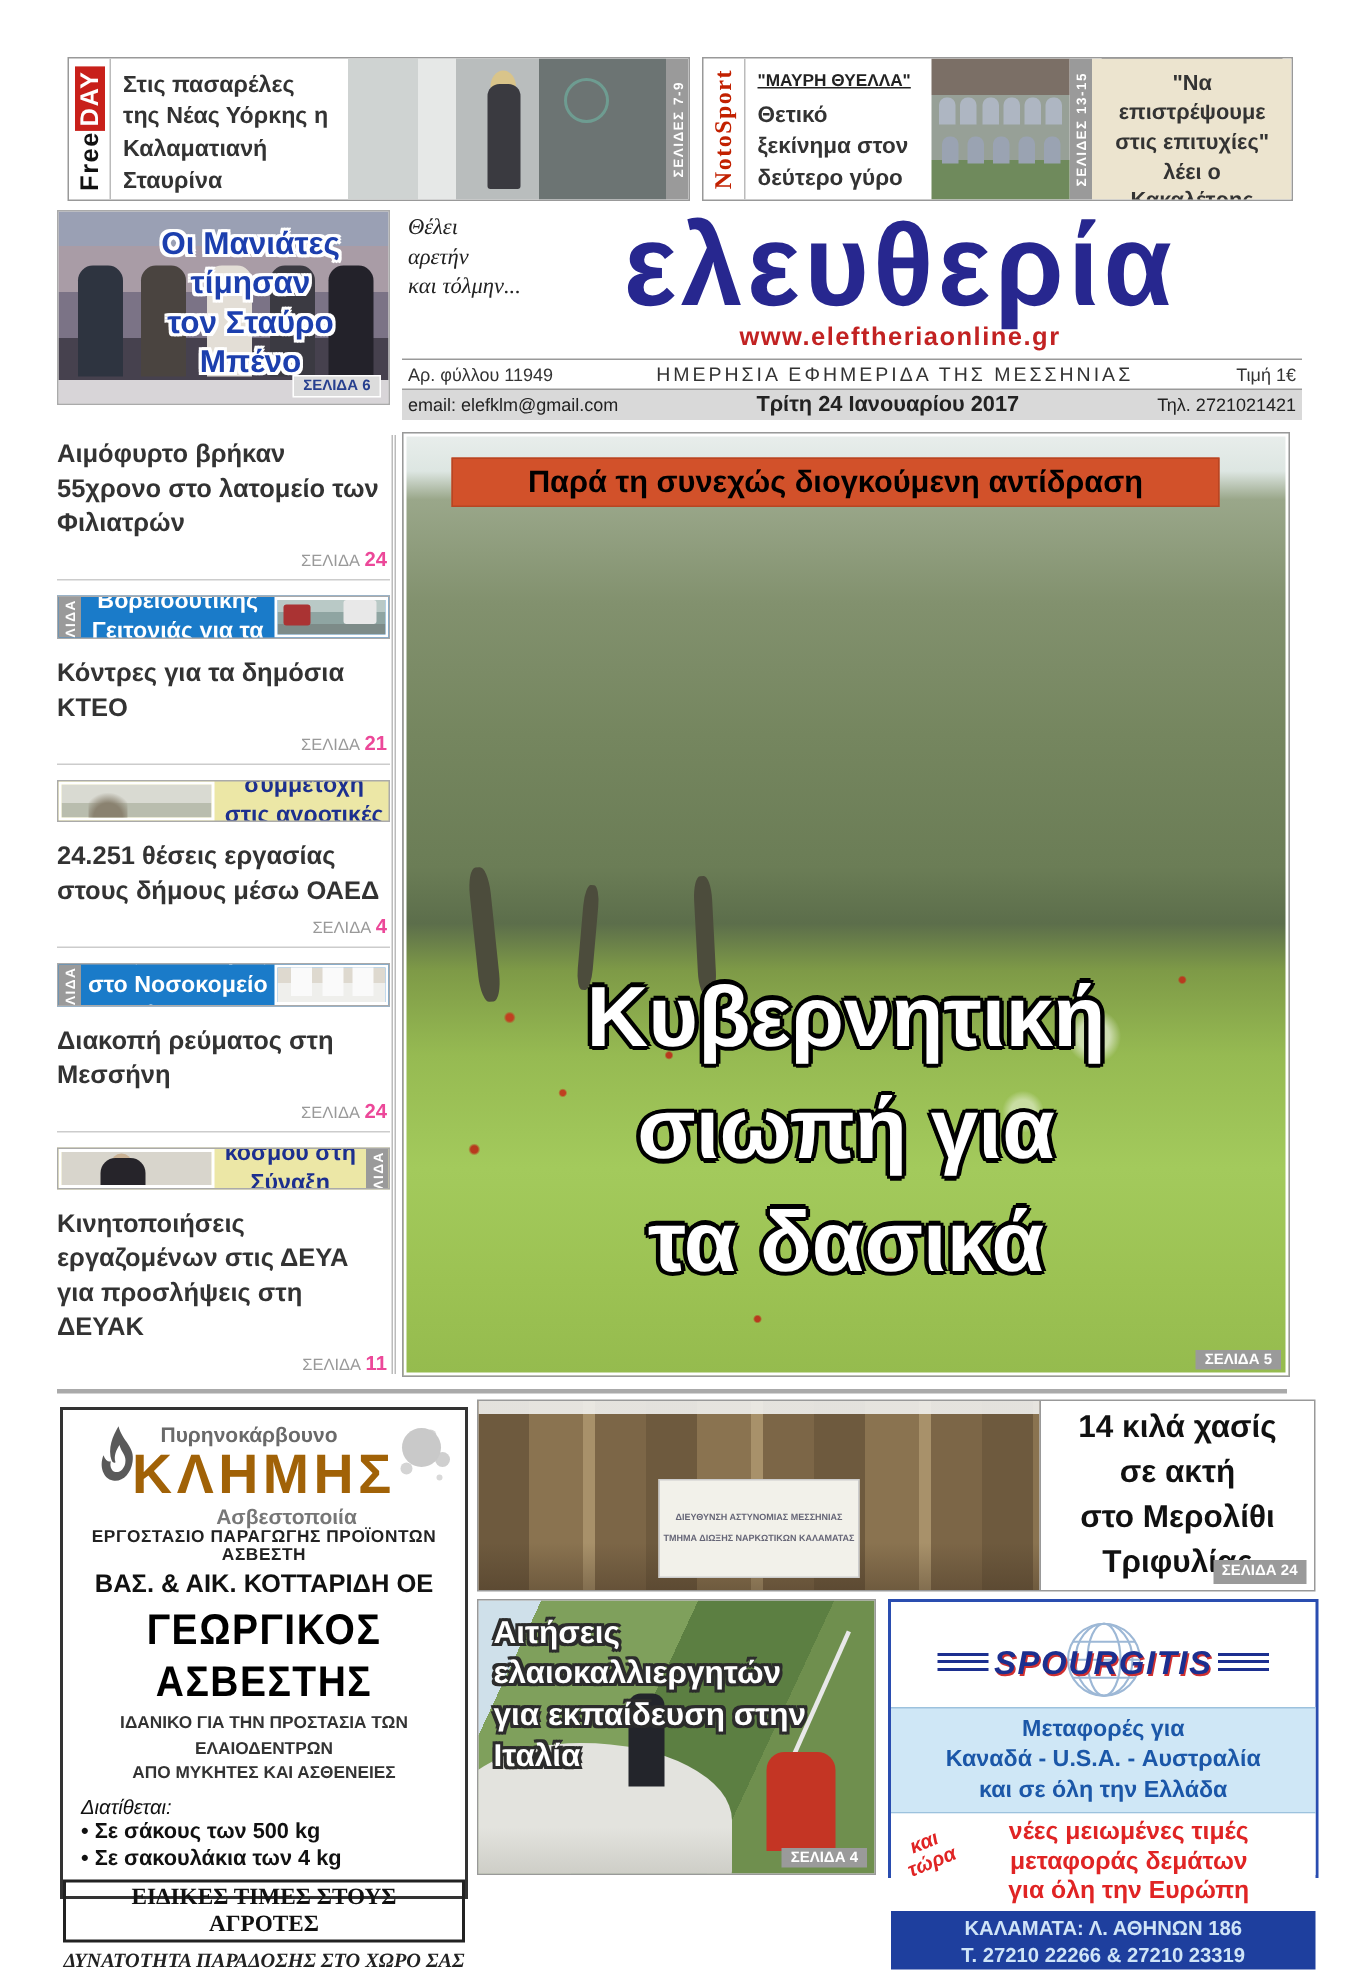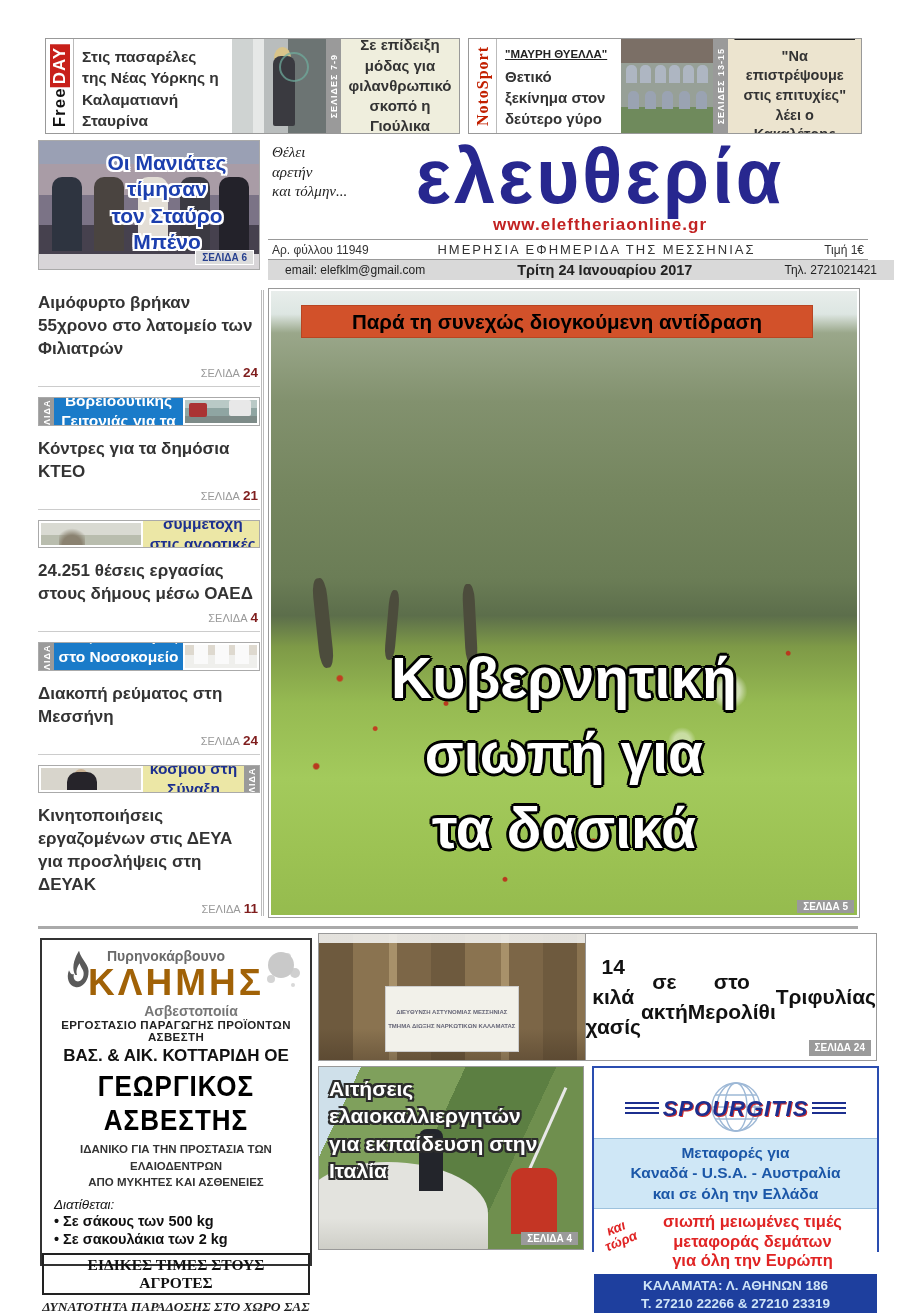--- a/index.html
+++ b/index.html
@@ -39,28 +39,28 @@
   .lead-photo{background:linear-gradient(180deg,#9aa0b4 0 18%,#a99ca6 18% 42%,#7b7386 42% 66%,#46414e 66% 88%,#d8d5d8 88% 100%);border:1px solid #aaa;}
   .lead-photo .man{position:absolute;bottom:14%;width:30px;height:74px;border-radius:10px 10px 0 0;}
   .caption-blue{position:absolute;left:0;right:0;bottom:14px;text-align:center;color:#1c3fae;font-weight:800;font-size:21px;line-height:1.25;
     text-shadow:-2px -2px 0 #fff,2px -2px 0 #fff,-2px 2px 0 #fff,2px 2px 0 #fff,0 2px 0 #fff,0 -2px 0 #fff,2px 0 0 #fff,-2px 0 0 #fff;margin-left:36px;}
   .badge-light{position:absolute;right:5px;bottom:4px;background:#dcdcdc;color:#27408f;font-size:10px;font-weight:700;padding:1px 6px;border:1px solid #fff;}
   .motto{font-family:"Liberation Serif",serif;font-style:italic;font-size:15px;color:#222;line-height:1.3;}
   .logo{text-align:center;font-weight:900;font-size:74px;line-height:1;color:#27278f;letter-spacing:3px;transform:scaleY(1.05);}
   .website{text-align:center;color:#c22222;font-weight:800;font-size:17px;letter-spacing:1px;}
   .info-row1{border-top:1px solid #999;border-bottom:1px solid #999;display:flex;justify-content:space-between;align-items:center;font-size:12px;color:#333;padding:0 4px;}
   .info-row1 .mid{letter-spacing:2px;font-size:13px;}
-  .info-row2{background:#d9d9d9;display:flex;justify-content:space-between;align-items:center;font-size:12px;color:#222;padding:0 17px;}
+  .info-row2{background:#d9d9d9;display:flex;justify-content:space-between;align-items:center;font-size:12px;color:#222;padding:0 4px;}
   .info-row2 .mid{font-weight:800;font-size:14.5px;}
 
   
   .leftcol{display:flex;flex-direction:column;}
   .col-item-text{font-size:17px;font-weight:600;color:#333;line-height:1.35;}
   .page-ref{text-align:right;font-size:11px;color:#999;margin:4px 2px 6px 0;}
-  .page-ref b{color:#7f1d1d;font-size:13.5px;margin-left:3px;}
+  .page-ref b{color:#ec4899;font-size:13.5px;margin-left:3px;}
   .hdiv{border-top:1px solid #ccc;margin:0 0 10px;}
   .promo-box{display:flex;margin-bottom:12px;border:1px solid #aaa;overflow:hidden;}
   .promo-box .vtag-col{flex:0 0 15px;}
   .box-blue{background:#1a7bc9;height:88px;}
   .box-blue .boxtext{flex:1;display:flex;align-items:center;justify-content:center;text-align:center;color:#fff;font-weight:700;font-size:15.5px;line-height:1.3;padding:2px 4px;}
   .box-yellow{background:#ece7a6;height:84px;}
   .box-yellow .boxtext{flex:1;display:flex;align-items:center;justify-content:center;text-align:center;color:#1c2f8f;font-weight:700;font-size:15.5px;line-height:1.3;padding:2px 4px;}
   .thumb{flex:0 0 72px;position:relative;overflow:hidden;border:2px solid #fff;}
   .thumb-flood{background:linear-gradient(180deg,#b9c9c6 0 35%,#8fa5a2 35% 70%,#7d8b88 70% 100%);}
   .thumb-flood .truck-red{position:absolute;left:6%;bottom:28%;width:18px;height:14px;background:#a33;border-radius:2px;}
@@ -115,21 +115,21 @@
   .kl-delivery{font-family:"Liberation Serif",serif;font-style:italic;font-weight:700;font-size:13.5px;color:#222;margin-top:2px;}
   .kl-footer{margin-top:auto;background:#4c4c4c;color:#e4e4e4;font-size:10.5px;font-weight:700;line-height:1.5;padding:4px 2px;}
 
   
   .hash-banner{border:1px solid #999;display:flex;background:#fff;}
   .hash-photo{flex:1;position:relative;overflow:hidden;
     background:repeating-linear-gradient(90deg,#6e5a3e 0 34px,#8a7350 34px 70px,#a8916a 70px 78px,#7c6647 78px 112px);}
   .hash-photo::after{content:"";position:absolute;inset:0;background:linear-gradient(180deg,rgba(240,240,238,.9) 0 7%,transparent 7% 75%,rgba(60,45,30,.35) 100%);}
   .hash-card{position:absolute;left:50%;bottom:6%;transform:translateX(-50%);width:132px;height:64px;background:#f2f1ea;border:1px solid #ccc;z-index:2;
     display:flex;flex-direction:column;align-items:center;justify-content:center;gap:5px;color:#667;font-size:6px;font-weight:700;text-align:center;line-height:1.5;}
-  .hash-text{flex:0 0 182px;border-left:1px solid #999;position:relative;display:flex;flex-direction:row;align-items:center;justify-content:center;font-size:21px;font-weight:700;color:#111;line-height:1.42;text-align:center;}
+  .hash-text{flex:0 0 182px;border-left:1px solid #999;position:relative;display:flex;flex-direction:column;align-items:center;justify-content:center;font-size:21px;font-weight:700;color:#111;line-height:1.42;text-align:center;}
 
   
   .italy{border:1px solid #999;overflow:hidden;
     background:linear-gradient(115deg,#cfe0ea 0 12%,#7fa05c 12% 42%,#5c7f42 42% 68%,#6f8f4e 68% 100%);}
   .italy .net{position:absolute;left:-6%;bottom:-4%;width:70%;height:52%;background:linear-gradient(180deg,#e3e3de 0 60%,#c9c9c2 100%);border-radius:50% 60% 10% 10%;}
   .italy .man-dark{position:absolute;left:38%;top:34%;width:24px;height:62px;background:#23252b;border-radius:8px 8px 0 0;}
   .italy .man-red{position:absolute;right:10%;bottom:8%;width:46px;height:66px;background:#c43524;border-radius:12px 12px 0 0;}
   .italy .pole{position:absolute;right:16%;top:8%;width:3px;height:130px;background:#e8e8e8;transform:rotate(24deg);}
   .italy-headline{position:absolute;left:10px;top:8px;right:30px;color:#fff;font-weight:800;font-size:21px;line-height:1.3;
     text-shadow:-2px -2px 0 #2c2c2c,2px -2px 0 #2c2c2c,-2px 2px 0 #2c2c2c,2px 2px 0 #2c2c2c,0 2px 0 #2c2c2c,0 -2px 0 #2c2c2c;}
@@ -160,21 +160,20 @@
     </div>
     <div class="btext" style="flex:0 0 142px;">Στις πασαρέλες της Νέας Υόρκης η Καλαματιανή Σταυρίνα Πλατάρου</div>
     <div class="bphoto photo-fashion" style="flex:1;">
       <span class="hair"></span>
       <span class="figure"></span>
       <span class="neon"></span>
     </div>
     <div class="vtag-col">
         <span class="vtext">ΣΕΛΙΔΕΣ 7-9</span>
       </div>
-    <div class="bright" style="flex:0 0 106px;background:#efeedd;">Σε επίδειξη μόδας για φιλανθρωπικό σκοπό η Γιούλικα</div>
   </div>
 
   <div class="banner abs" style="left:468px;top:38px;width:392px;height:94px;">
     <div class="brandcol">
       <span class="vtext noto-brand">NotoSport</span>
     </div>
     <div class="kickcol" style="flex:0 0 108px;">
       <div class="kicker">"ΜΑΥΡΗ ΘΥΕΛΛΑ"</div>
       <div>Θετικό ξεκίνημα στον δεύτερο γύρο</div>
     </div>
@@ -334,21 +333,21 @@
     </div>
     <div class="kl-factory">ΕΡΓΟΣΤΑΣΙΟ ΠΑΡΑΓΩΓΗΣ ΠΡΟΪΟΝΤΩΝ ΑΣΒΕΣΤΗ</div>
     <div class="kl-company">ΒΑΣ. &amp; ΑΙΚ. ΚΟΤΤΑΡΙΔΗ ΟΕ</div>
     <div class="kl-product">ΓΕΩΡΓΙΚΟΣ ΑΣΒΕΣΤΗΣ</div>
     <div class="kl-desc">
       <div>ΙΔΑΝΙΚΟ ΓΙΑ ΤΗΝ ΠΡΟΣΤΑΣΙΑ ΤΩΝ ΕΛΑΙΟΔΕΝΤΡΩΝ</div>
       <div>ΑΠΟ ΜΥΚΗΤΕΣ ΚΑΙ ΑΣΘΕΝΕΙΕΣ</div>
     </div>
     <div class="kl-avail">Διατίθεται:</div>
     <div class="kl-bullet">• Σε σάκους των 500 kg</div>
-    <div class="kl-bullet">• Σε σακουλάκια των 2 kg</div>
+    <div class="kl-bullet">• Σε σακουλάκια των 4 kg</div>
     <div><span class="kl-offer">ΕΙΔΙΚΕΣ ΤΙΜΕΣ ΣΤΟΥΣ ΑΓΡΟΤΕΣ</span></div>
     <div class="kl-delivery">ΔΥΝΑΤΟΤΗΤΑ ΠΑΡΑΔΟΣΗΣ ΣΤΟ ΧΩΡΟ ΣΑΣ</div>
     <div class="kl-footer">
       <div>ΕΡΓΟΣΤΑΣΙΟ: 2ο χλμ. ΚΑΛΑΜΑΤΑΣ - ΜΕΣΣΗΝΗΣ, ΤΗΛ. 27210 69454</div>
 
     </div>
   </div>
 
   <div class="abs hash-banner" style="left:318px;top:933px;width:557px;height:126px;">
     <div class="hash-photo">
@@ -393,21 +392,21 @@
     </div>
     <div class="sp-band">
       <div>Μεταφορές για</div>
       <div>Καναδά - U.S.A. - Αυστραλία</div>
       <div>και σε όλη την Ελλάδα</div>
     </div>
     <div class="sp-promo">
       <span class="sp-now">
         <span>και</span><br><span>τώρα</span>
       </span>
-      <div>σιωπή μειωμένες τιμές</div>
+      <div>νέες μειωμένες τιμές</div>
       <div>μεταφοράς δεμάτων</div>
       <div>για όλη την Ευρώπη</div>
     </div>
     <div class="sp-footer">
       <div>ΚΑΛΑΜΑΤΑ: Λ. ΑΘΗΝΩΝ 186</div>
       <div>Τ. 27210 22266 &amp; 27210 23319</div>
     </div>
   </div>
 
 </div>

